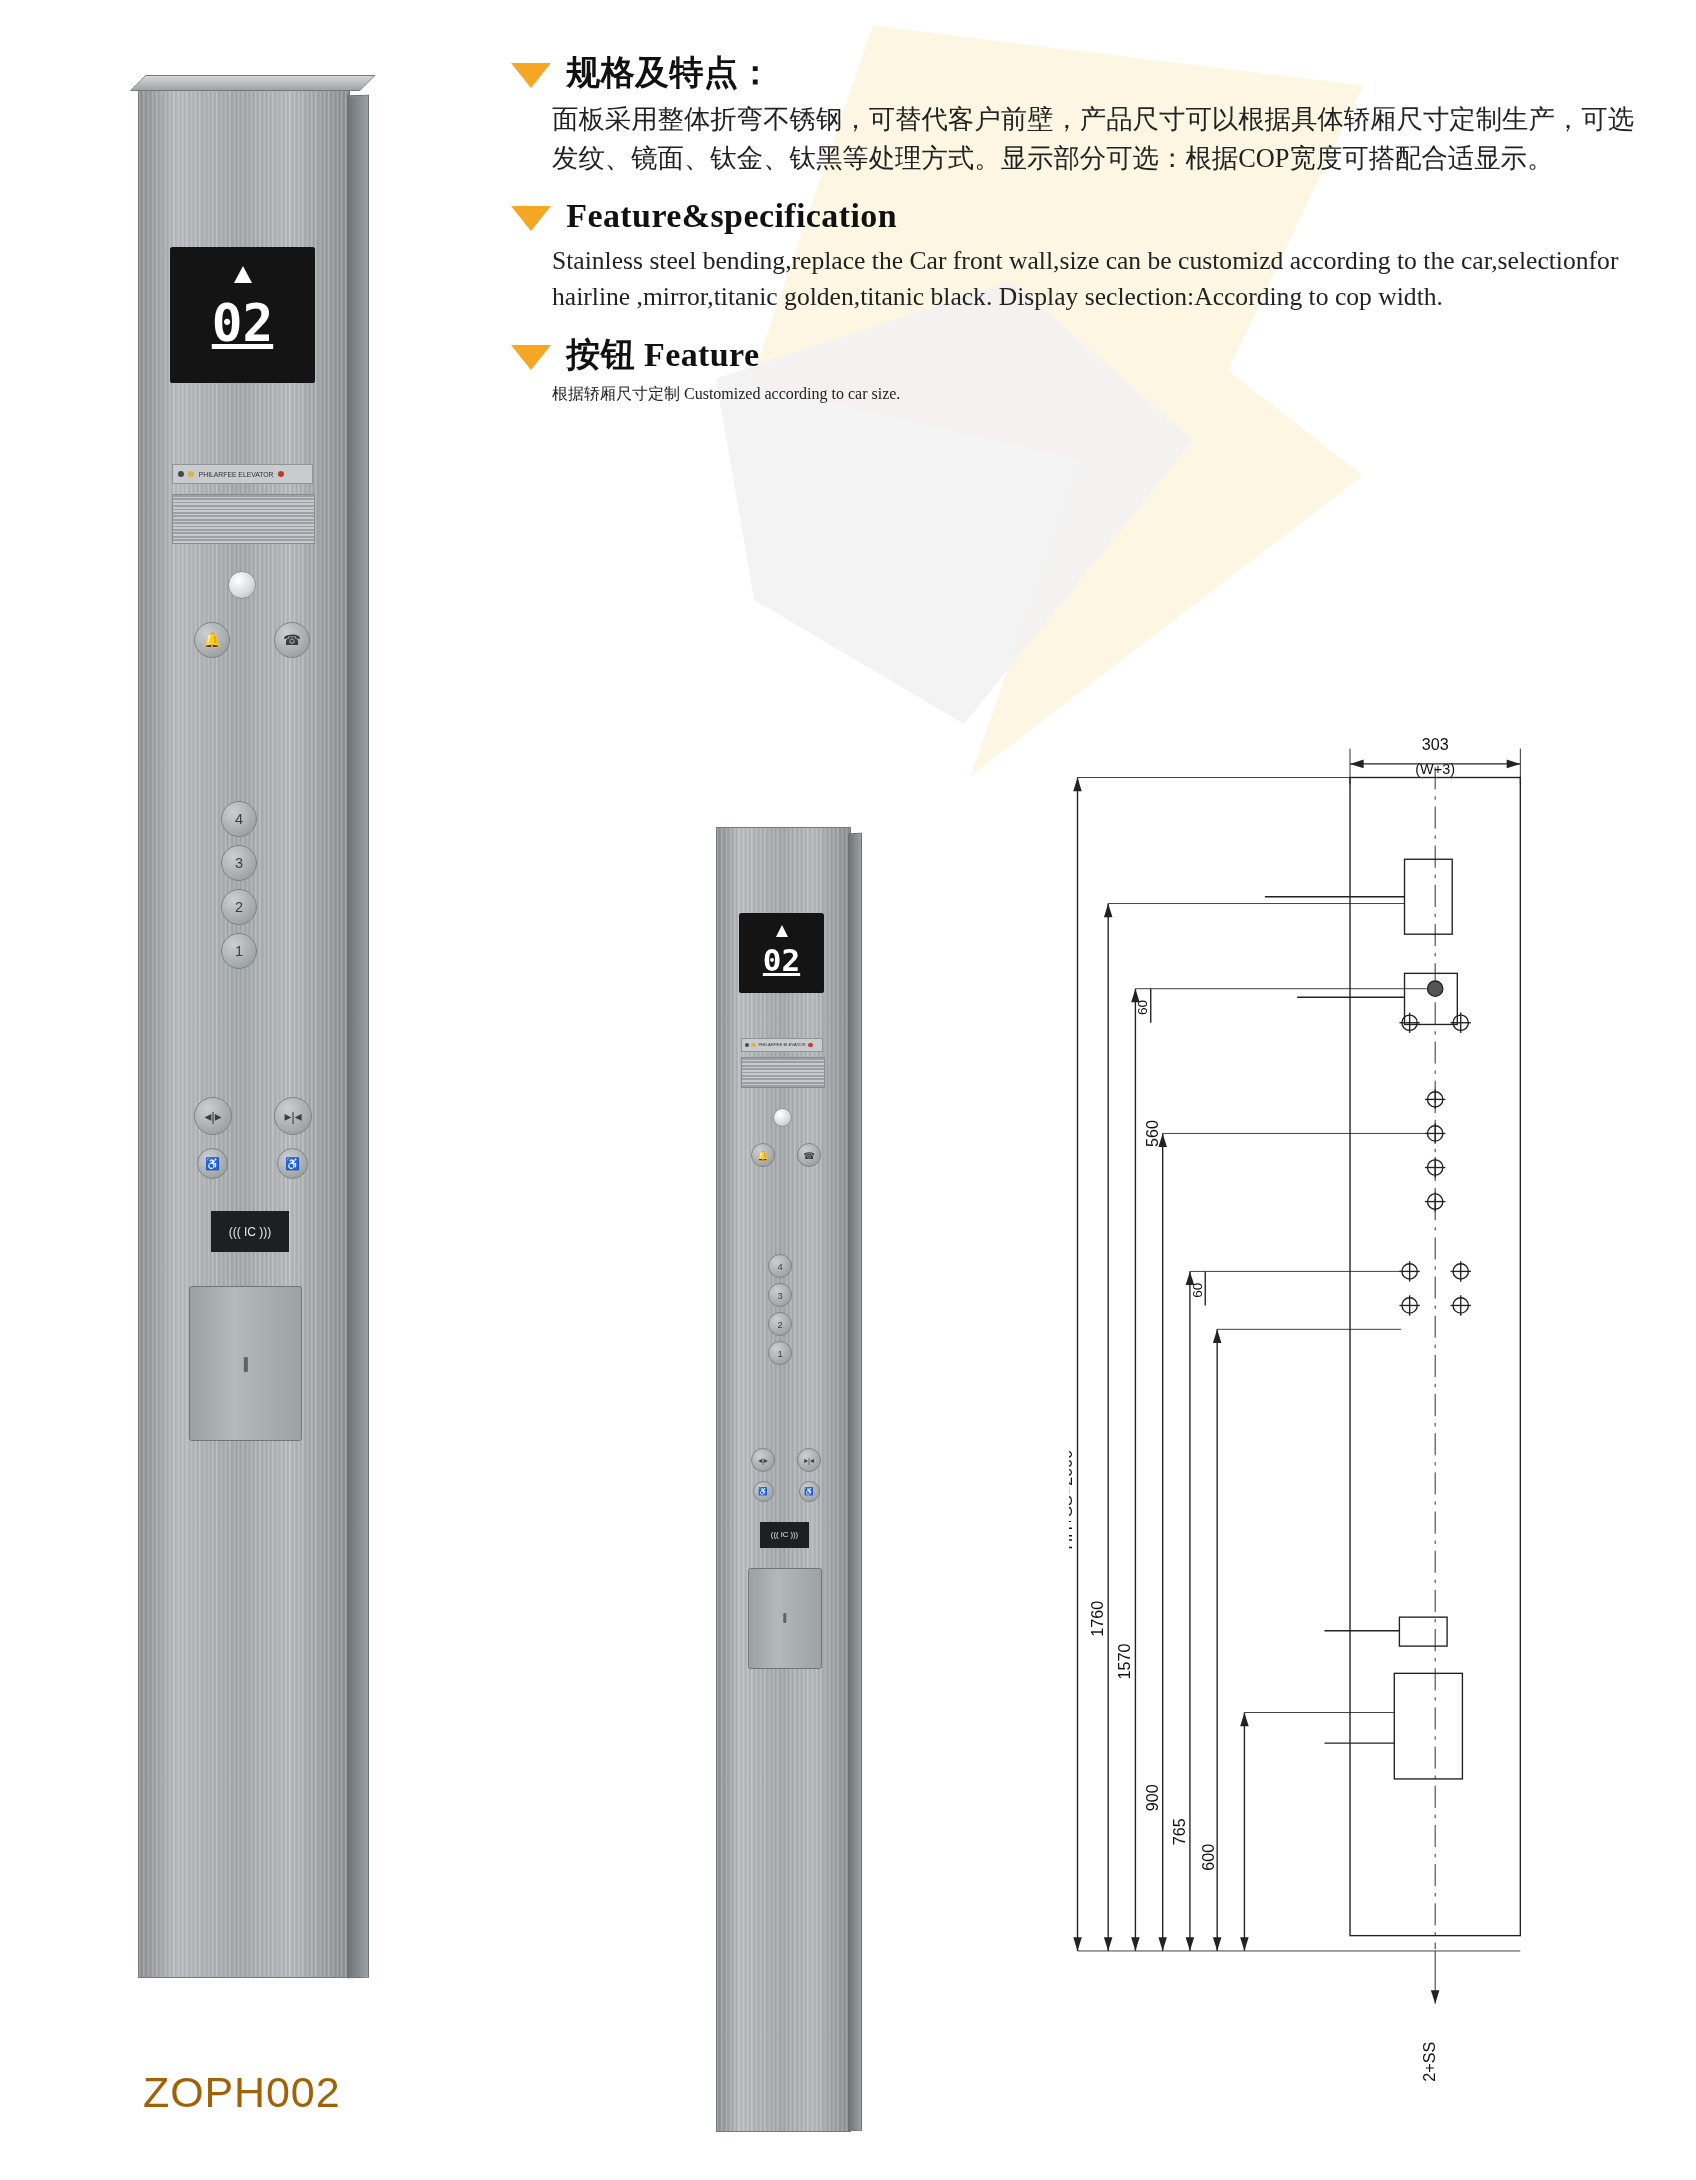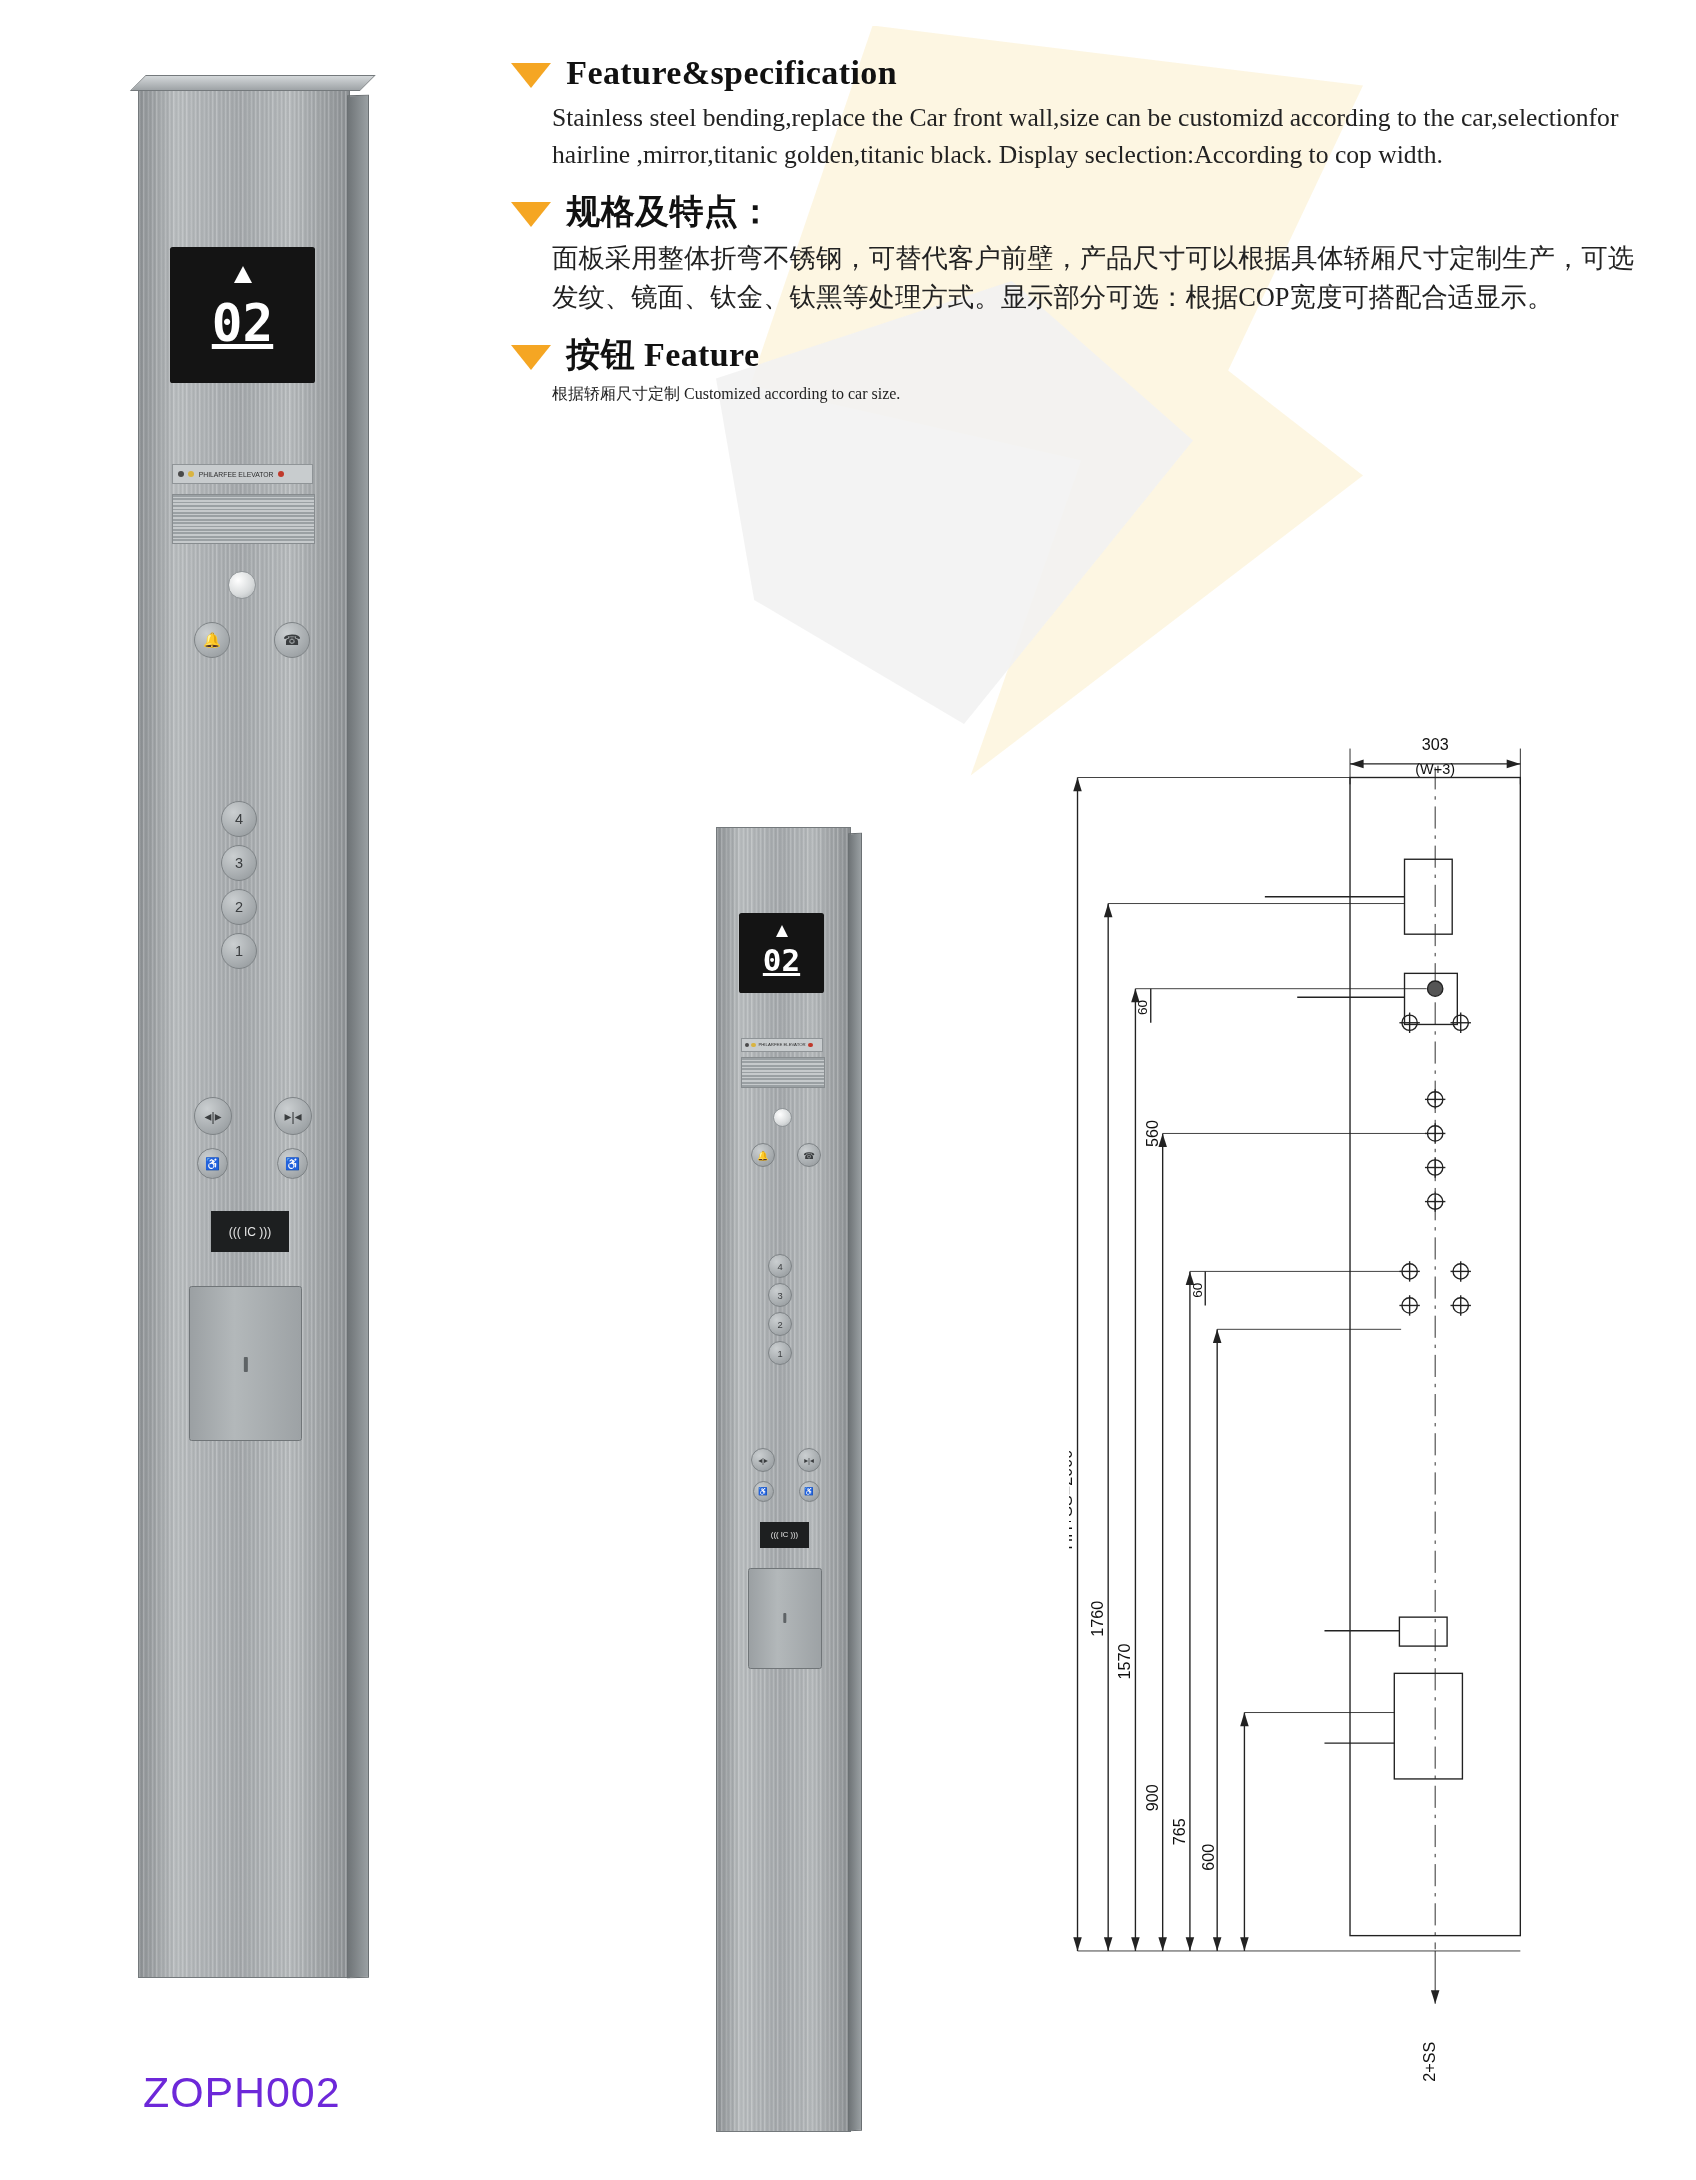--- a/index.html
+++ b/index.html
@@ -190,50 +190,50 @@
     position: absolute;
     left: 50%;
     transform: translateX(-50%);
     background: #5e6366;
     border-radius: 0.9px;
   }
 
   .model-label {
     position: absolute;
     font-size: 43px;
-    color: #6d28d9;
+    color: #a16207;
     font-family: "Liberation Sans", sans-serif;
     letter-spacing: 0.9px;
   }
 
   
   #drawing { position: absolute; left: 1069px; top: 733px; }
 </style>
 </head>
 <body>
 
 <div class="bg-ribbon" id="ribbon-a"></div>
 <div class="bg-ribbon" id="ribbon-b"></div>
 
 <div class="content">
+
+  <div class="section">
+    <div class="head-row">
+      <div class="tri"></div>
+      <div class="head-txt">规格及特点：</div>
+    </div>
+    <div class="para">面板采用整体折弯不锈钢，可替代客户前壁，产品尺寸可以根据具体轿厢尺寸定制生产，可选发纹、镜面、钛金、钛黑等处理方式。显示部分可选：根据COP宽度可搭配合适显示。</div>
+  </div>
 
   <div class="section">
     <div class="head-row">
       <div class="tri"></div>
       <div class="head-txt">Feature&amp;specification</div>
     </div>
     <div class="para en">Stainless steel bending,replace the Car front wall,size can be customizd according to the car,selectionfor hairline ,mirror,titanic golden,titanic black. Display seclection:According to cop width.</div>
-  </div>
-
-  <div class="section">
-    <div class="head-row">
-      <div class="tri"></div>
-      <div class="head-txt">规格及特点：</div>
-    </div>
-    <div class="para">面板采用整体折弯不锈钢，可替代客户前壁，产品尺寸可以根据具体轿厢尺寸定制生产，可选发纹、镜面、钛金、钛黑等处理方式。显示部分可选：根据COP宽度可搭配合适显示。</div>
   </div>
 
   <div class="section">
     <div class="head-row">
       <div class="tri"></div>
       <div class="head-txt">按钮 Feature</div>
     </div>
   </div>
 
   <div class="section">

